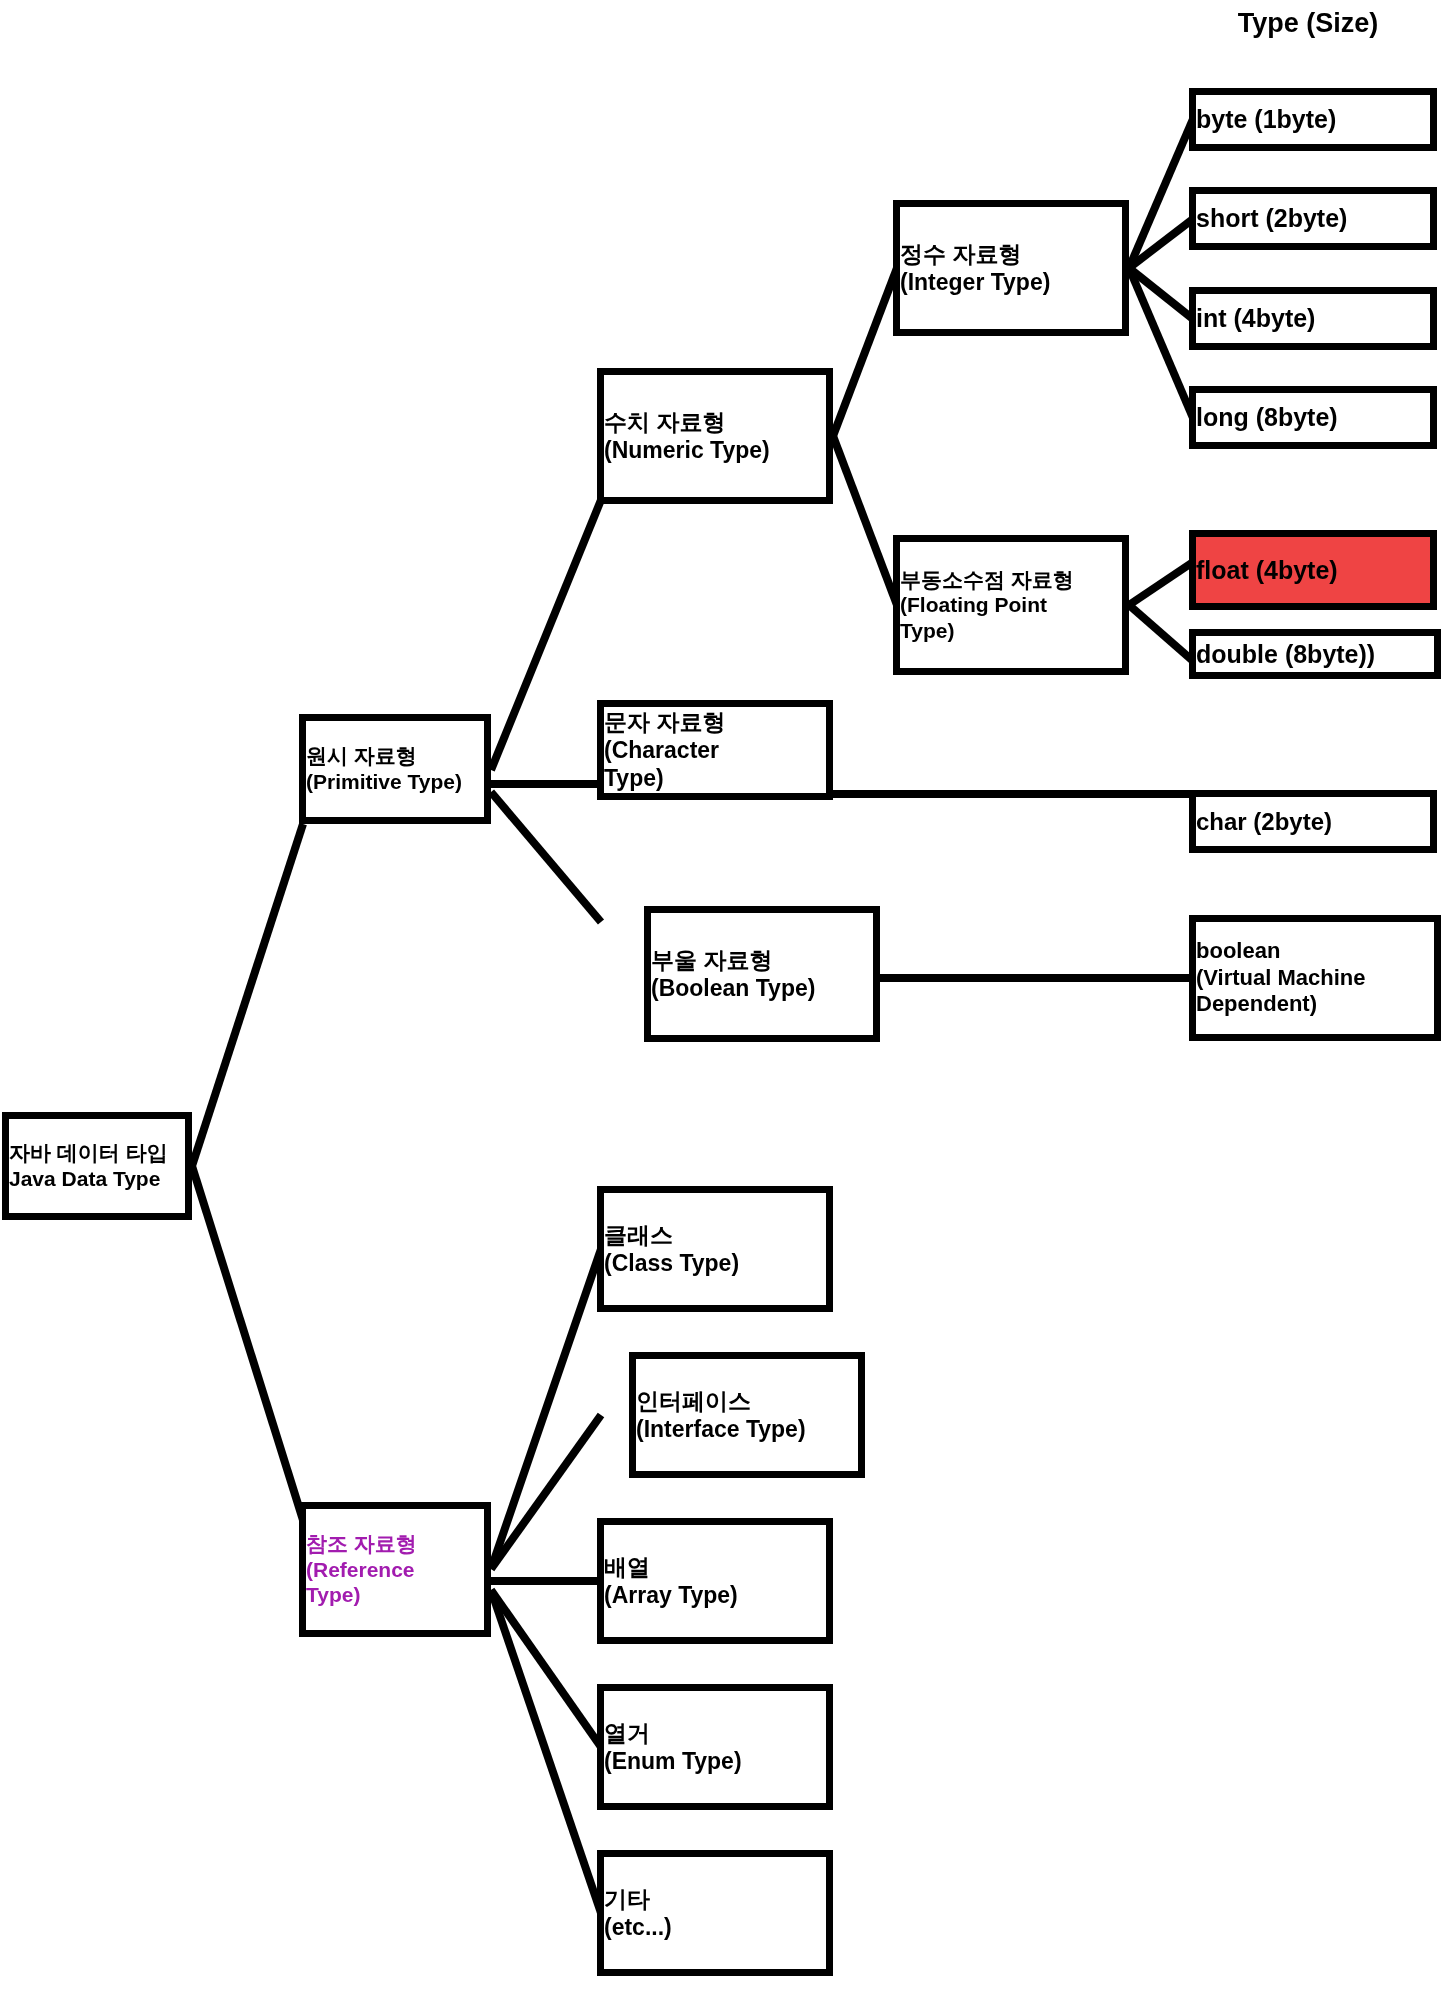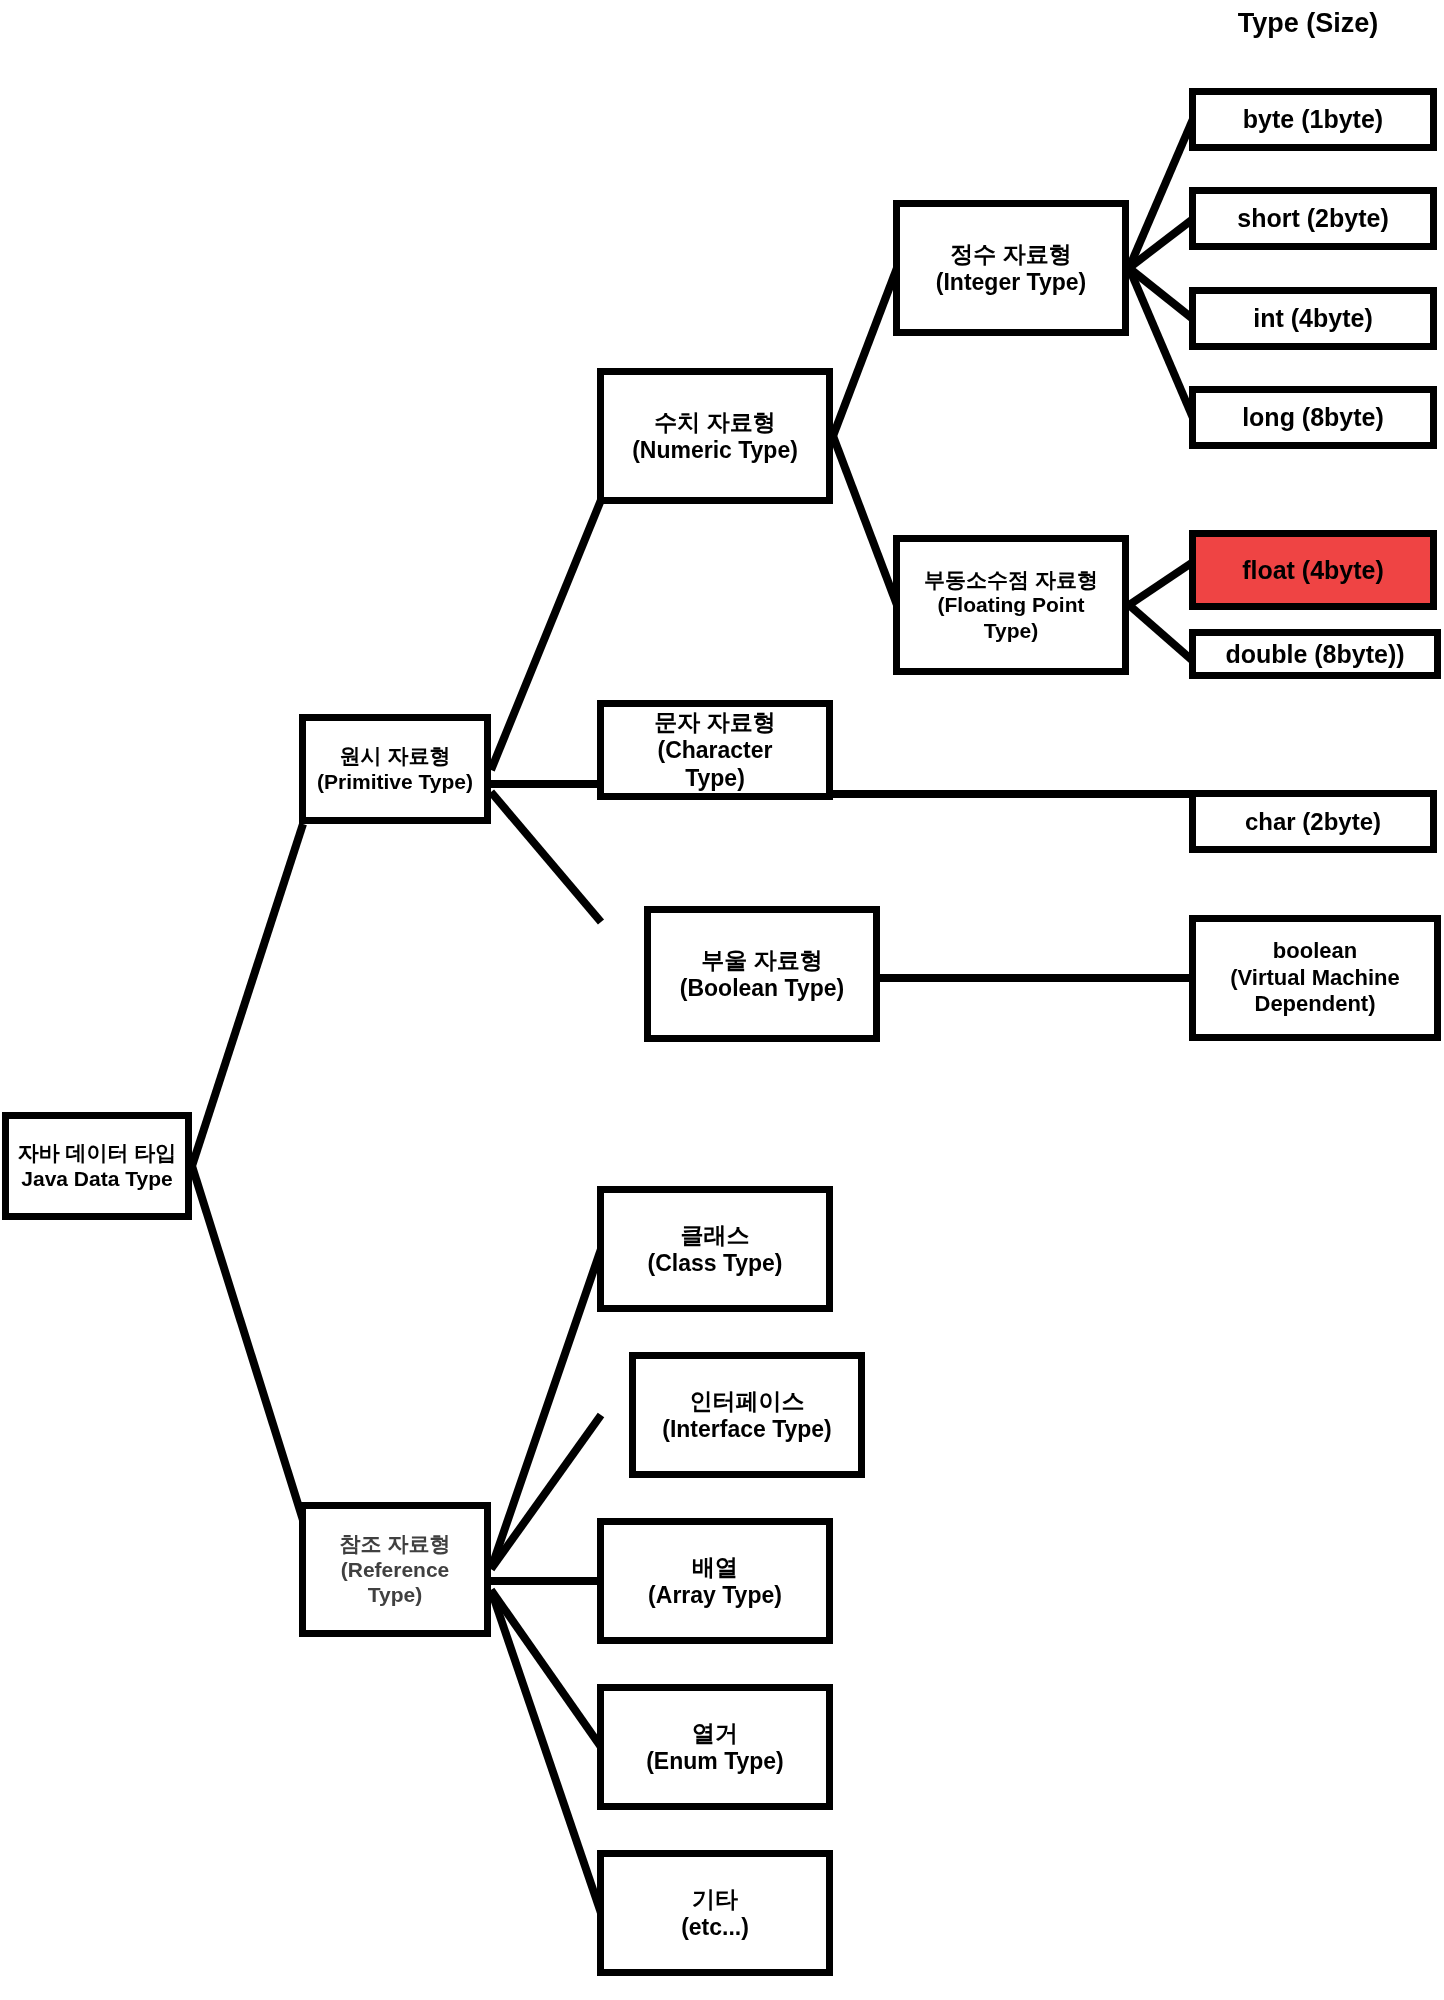--- a/index.html
+++ b/index.html
@@ -23,21 +23,21 @@
     height: 2000px;
     pointer-events: none;
   }
   .node {
     position: absolute;
     box-sizing: border-box;
     background: #ffffff;
     border: 7px solid #fca5a5;
     display: flex;
     flex-direction: column;
-    align-items: center;
+    align-items: flex-start;
     justify-content: center;
     text-align: center;
     color: #000000;
     font-weight: bold;
     line-height: 1.22;
     z-index: 2;
   }
   .node .ln {
     display: block;
     white-space: nowrap;
@@ -82,21 +82,21 @@
     </div>
   <div id="node-layer">
       <div class="node" style="left: 2px; top: 1112px; width: 190px; height: 108px; font-size: 21px; border-color: rgb(0, 0, 0); background: rgb(255, 255, 255); color: rgb(0, 0, 0);">
         <span class="ln">자바 데이터 타입</span>
         <span class="ln">Java Data Type</span>
       </div>
       <div class="node" style="left: 299px; top: 714px; width: 192px; height: 110px; font-size: 21px; border-color: rgb(0, 0, 0); background: rgb(255, 255, 255); color: rgb(0, 0, 0);">
         <span class="ln">원시 자료형</span>
         <span class="ln">(Primitive Type)</span>
       </div>
-      <div class="node" style="left: 299px; top: 1502px; width: 192px; height: 135px; font-size: 21px; border-color: rgb(0, 0, 0); background: rgb(255, 255, 255); color: #404040;">
+      <div class="node" style="left: 299px; top: 1502px; width: 192px; height: 135px; font-size: 21px; border-color: rgb(0, 0, 0); background: rgb(255, 255, 255); color: #a21caf;">
         <span class="ln">참조 자료형</span>
         <span class="ln">(Reference</span>
         <span class="ln">Type)</span>
       </div>
       <div class="node" style="left: 597px; top: 368px; width: 236px; height: 136px; font-size: 23px; border-color: rgb(0, 0, 0); background: rgb(255, 255, 255); color: rgb(0, 0, 0);">
         <span class="ln">수치 자료형</span>
         <span class="ln">(Numeric Type)</span>
       </div>
       <div class="node" style="left: 597px; top: 700px; width: 236px; height: 100px; font-size: 23px; border-color: rgb(0, 0, 0); background: rgb(255, 255, 255); color: rgb(0, 0, 0);">
         <span class="ln">문자 자료형</span>

